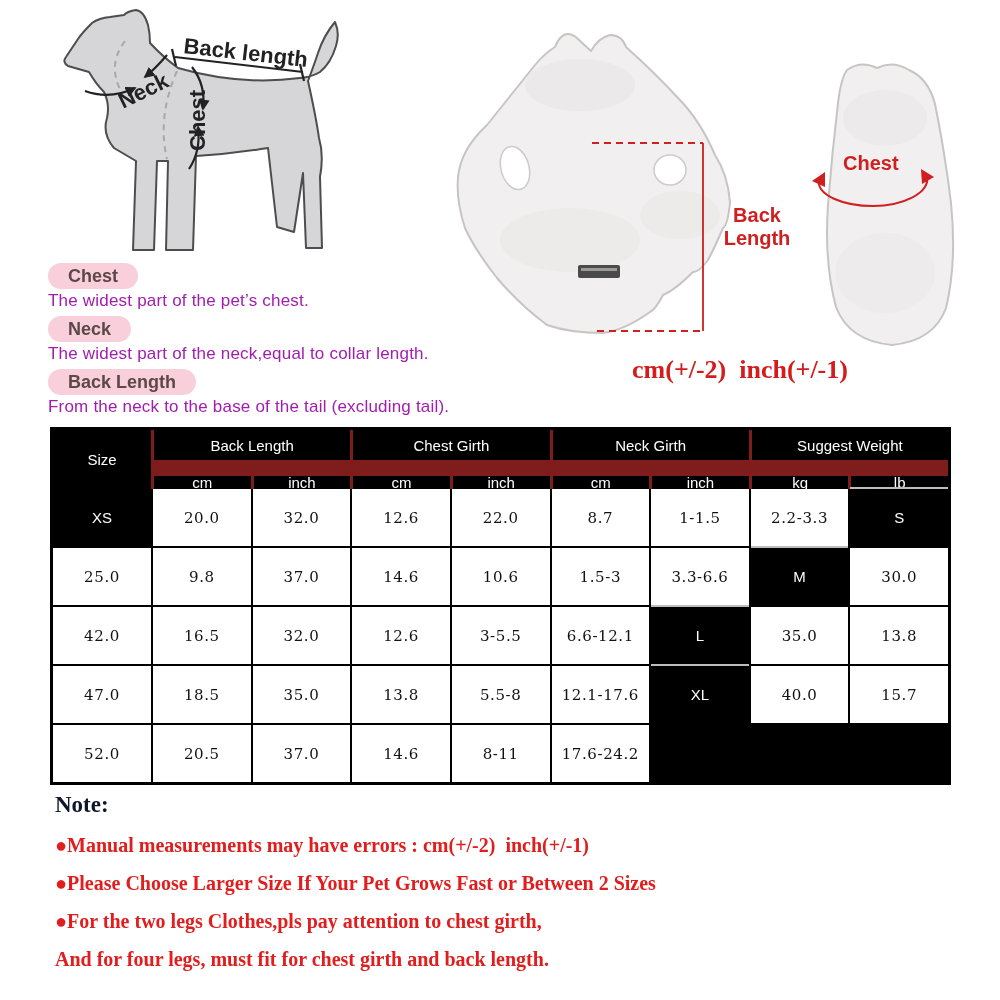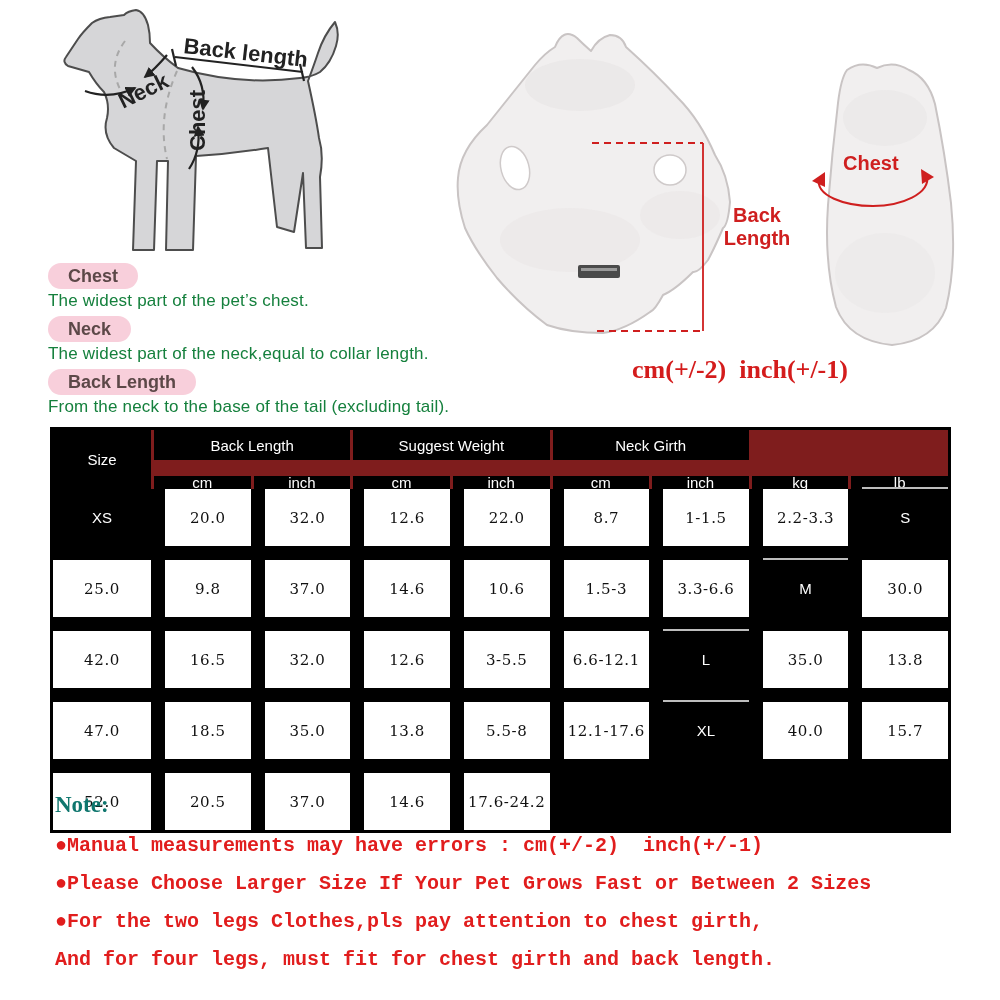--- a/index.html
+++ b/index.html
@@ -6,50 +6,50 @@
   .page{position:relative;width:1000px;height:1000px;background:#ffffff;overflow:hidden;
         font-family:"Liberation Sans",sans-serif;}
   svg{display:block;}
   .abs{position:absolute;}
 
   
   .defs-block{position:absolute;left:48px;top:263px;width:430px;}
   .def-item{margin:0 0 5px 0;}
   .def-pill{display:inline-block;background:#f8cfdb;color:#5c4848;font-weight:bold;
             font-size:18px;line-height:24px;padding:1px 20px;border-radius:15px;margin-bottom:2px;}
-  .def-desc{font-size:17px;color:#15803d;line-height:20px;margin:0 0 5px 0;letter-spacing:.2px;}
+  .def-desc{font-size:17px;color:#a21caf;line-height:20px;margin:0 0 5px 0;letter-spacing:.2px;}
 
   
   .red-backlength{position:absolute;left:712px;top:204px;width:90px;color:#cf1f1f;
                   font-size:20px;line-height:23px;font-weight:600;text-align:center;}
   .tolerance{position:absolute;left:575px;top:355px;width:330px;text-align:center;
              font-family:"Liberation Serif",serif;font-weight:bold;font-size:26px;
              color:#d41c1c;white-space:pre-wrap;}
   .chest-red{fill:#cf1f1f;font-size:20px;font-weight:600;font-family:"Liberation Sans",sans-serif;}
 
   
   .size-table{position:absolute;left:50px;top:427px;width:895px;border:3px solid #000;background:#000;}
   .tbl-head{display:grid;grid-template-columns:98px repeat(8,1fr);grid-template-rows:30px 26px;
             gap:3px;background:#7f1d1d;text-align:center;}
   .tbl-head .cell{background:#000;color:#fff;font-size:15px;}
   .corner{grid-row:1/3;grid-column:1;}
   .grp{grid-row:1;grid-column:span 2;}
   .unit{grid-row:2;margin-top:13px;}
   .tbl-body{display:grid;grid-template-columns:98px repeat(8,1fr);grid-auto-rows:57px;
-            gap:14px;background:#000;}
+            gap:2px;background:#000;}
   .cell{display:flex;align-items:center;justify-content:center;}
   .val{background:#fff;color:#111;font-family:"DejaVu Serif",serif;font-size:15px;letter-spacing:.6px;}
   .sz{background:#000;color:#fff;font-size:15px;}
   .tbl-body .sz ~ .sz{box-shadow:0 -2px 0 #bdbdbd;}
 
   
   .note-block{position:absolute;left:55px;top:792px;width:910px;}
   .note-title{font-family:"Liberation Serif",serif;font-weight:bold;font-size:23px;
-              color:#0f766e;margin:0 0 16px 0;}
-  .note-line{font-family:Liberation Mono, monospace;font-weight:bold;font-size:20px;
+              color:#0f172a;margin:0 0 16px 0;}
+  .note-line{font-family:Liberation Serif, serif;font-weight:bold;font-size:20px;
              color:#e11d1d;margin:0 0 15px 0;white-space:pre-wrap;}
 
   .dog-label{fill:#222;font-size:22px;font-weight:600;font-family:"Liberation Sans",sans-serif;}
 </style>
 </head>
 <body>
 
 <div class="page">
 
   <svg class="abs" style="left:55px;top:5px;" width="295" height="260" viewBox="0 0 295 260">
@@ -140,22 +140,23 @@
     <div class="def-item">
       <span class="def-pill">Back Length</span>
       <div class="def-desc">From the neck to the base of the tail (excluding tail).</div>
     </div>
   </div>
 
   <div class="size-table">
     <div class="tbl-head">
       <div class="cell corner">Size</div>
       <div class="cell grp">Back Length</div>
+      <div class="cell grp">Chest Girth</div>
+      <div class="cell grp">Neck Girth</div>
       <div class="cell grp">Suggest Weight</div>
-      <div class="cell grp">Neck Girth</div>
       <div class="cell unit">cm</div>
       <div class="cell unit">inch</div>
       <div class="cell unit">cm</div>
       <div class="cell unit">inch</div>
       <div class="cell unit">cm</div>
       <div class="cell unit">inch</div>
       <div class="cell unit">kg</div>
       <div class="cell unit">lb</div>
     </div>
     <div class="tbl-body">
@@ -196,20 +197,21 @@
       <div class="cell val">5.5-8</div>
       <div class="cell val">12.1-17.6</div>
 
       <div class="cell sz">XL</div>
       <div class="cell val">40.0</div>
       <div class="cell val">15.7</div>
       <div class="cell val">52.0</div>
       <div class="cell val">20.5</div>
       <div class="cell val">37.0</div>
       <div class="cell val">14.6</div>
+      <div class="cell val">8-11</div>
       <div class="cell val">17.6-24.2</div>
     </div>
   </div>
 
   <div class="note-block">
     <div class="note-title">Note:</div>
     <div class="note-line">●Manual measurements may have errors : cm(+/-2)  inch(+/-1)</div>
     <div class="note-line">●Please Choose Larger Size If Your Pet Grows Fast or Between 2 Sizes</div>
     <div class="note-line">●For the two legs Clothes,pls pay attention to chest girth,</div>
     <div class="note-line">And for four legs, must fit for chest girth and back length.</div>

